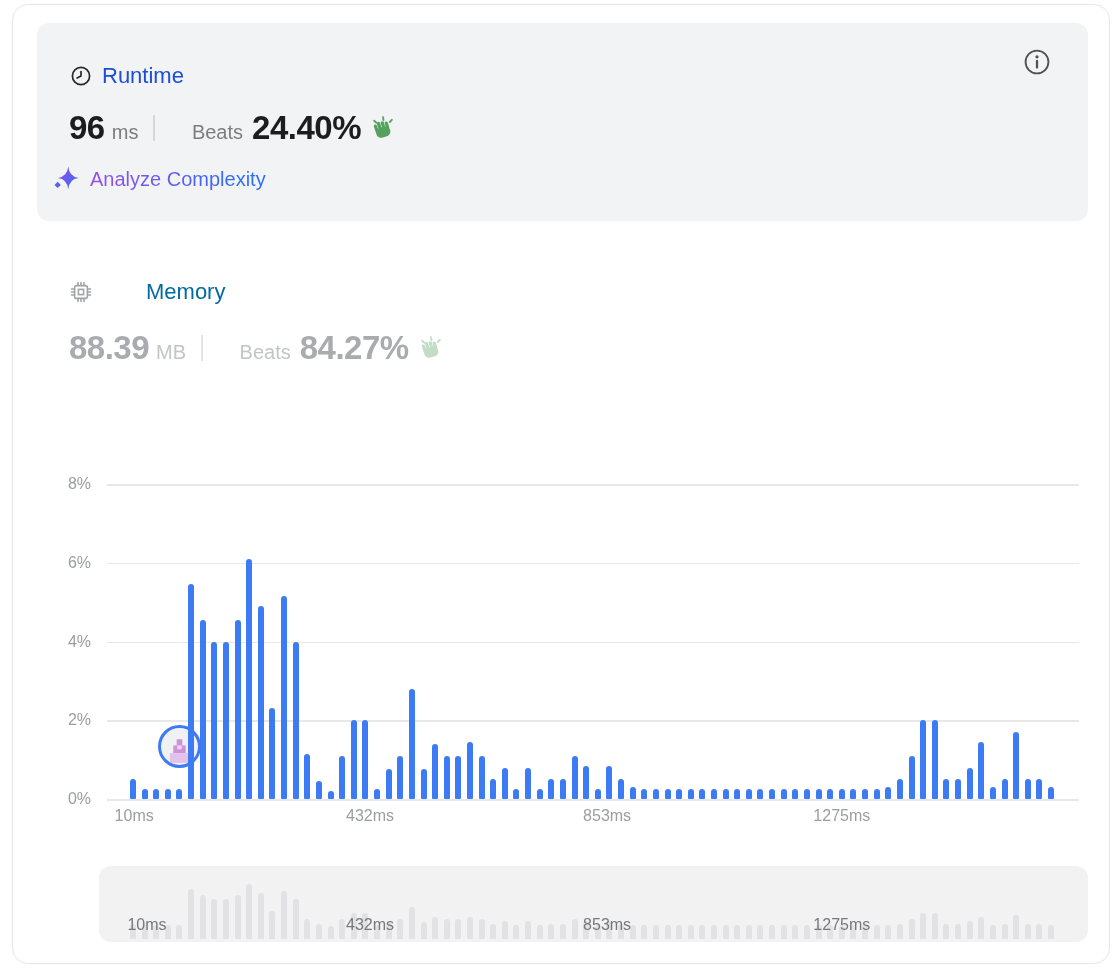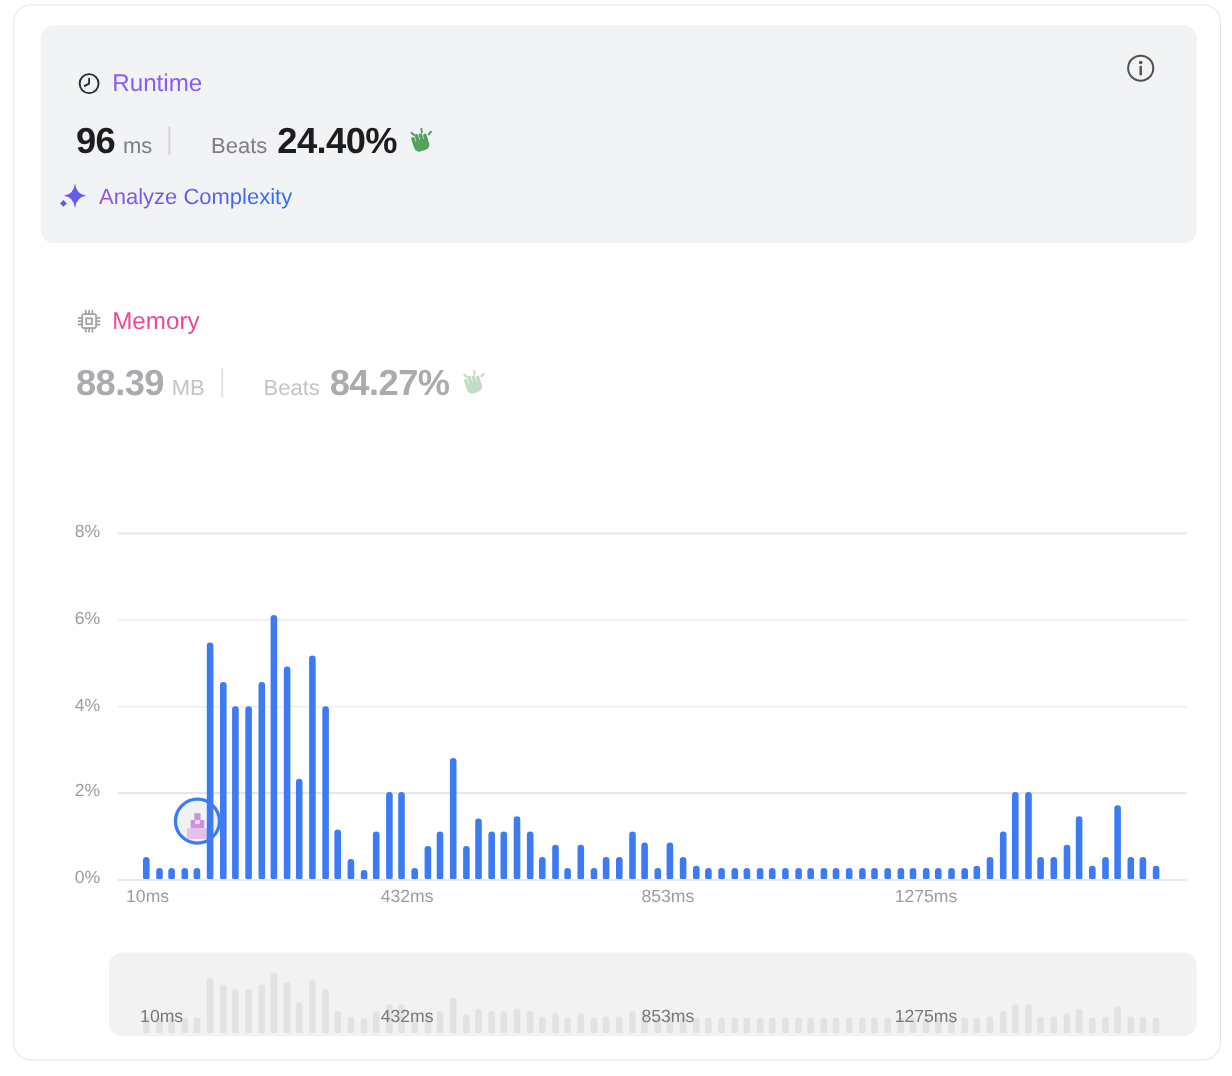--- a/index.html
+++ b/index.html
@@ -3,40 +3,40 @@
 <meta charset="utf-8">
 <style>
   html,body{margin:0;padding:0;background:#ffffff;width:1120px;height:978px;
     font-family:"Liberation Sans", sans-serif; -webkit-font-smoothing:antialiased;}
   #panel{position:absolute;left:12px;top:4px;width:1098px;height:960px;
     background:#ffffff;border:1.5px solid #e6e6e9;border-radius:16px;box-sizing:border-box;}
   
   .runtime-card{position:absolute;left:24px;top:18px;width:1051px;height:198px;
     background:#f2f3f4;border-radius:12px;}
   .card-header{position:absolute;left:32px;top:40px;display:flex;align-items:center;gap:9px;}
-  .card-title{font-size:22px;font-weight:500;color:#8b5cf6;}
+  .card-title{font-size:22px;font-weight:500;color:#1d4ed8;}
   .info-btn{position:absolute;right:36px;top:24px;width:30px;height:30px;display:flex;
     align-items:center;justify-content:center;cursor:pointer;}
   .stat-row{position:absolute;left:32px;top:86px;display:flex;align-items:baseline;}
   .stat-value{font-size:33px;font-weight:700;color:#1c1d1f;letter-spacing:-0.5px;}
   .stat-unit{font-size:20px;color:#7c7d80;margin-left:7px;}
   .stat-label{font-size:20px;color:#7c7d80;margin-right:9px;margin-left:22px;}
   .vdivider{width:1.5px;height:26px;background:#d7d7da;align-self:center;margin:0 15px;}
   .clap{align-self:center;margin-left:9px;display:flex;}
   .analyze-row{position:absolute;left:14px;top:142px;display:flex;align-items:center;
     gap:11px;cursor:pointer;}
   .analyze-text{font-size:20px;font-weight:500;color:#3b6af0;}
   @supports ((-webkit-background-clip:text) or (background-clip:text)){
     .analyze-text{background:linear-gradient(90deg,#9a4de8 0%,#2e6cf6 85%);
       -webkit-background-clip:text;background-clip:text;color:transparent;}
   }
   
   .memory-section{position:absolute;left:24px;top:262px;width:560px;height:118px;cursor:pointer;}
   .memory-section .card-header{left:32px;top:12px;}
-  .memory-section .card-title{color:#ec4899;}
+  .memory-section .card-title{color:#0369a1;margin-left:44px;}
   .memory-section .stat-row{top:62px;}
   .memory-section .stat-value{color:#a9abae;}
   .memory-section .stat-unit,.memory-section .stat-label{color:#c2c4c7;}
   .memory-section .vdivider{background:#e3e3e6;}
   
   #plot{position:absolute;left:94px;top:479px;width:972px;height:315px;}
   .gridline{position:absolute;left:0;width:100%;height:1.5px;background:#e8e8ea;}
   .y-label{position:absolute;left:22px;width:56px;text-align:right;font-size:16px;
     color:#9b9da1;line-height:20px;}
   .x-label{position:absolute;width:90px;text-align:center;font-size:16px;

